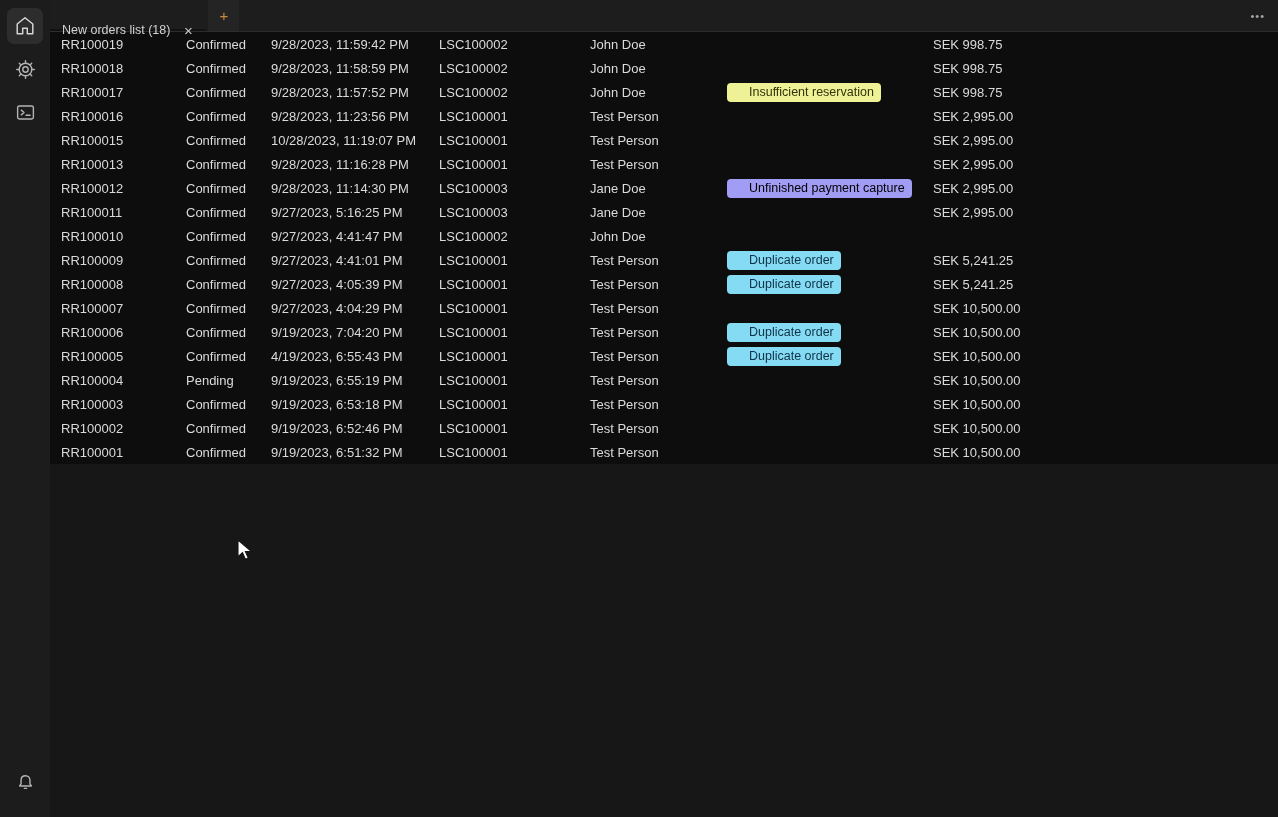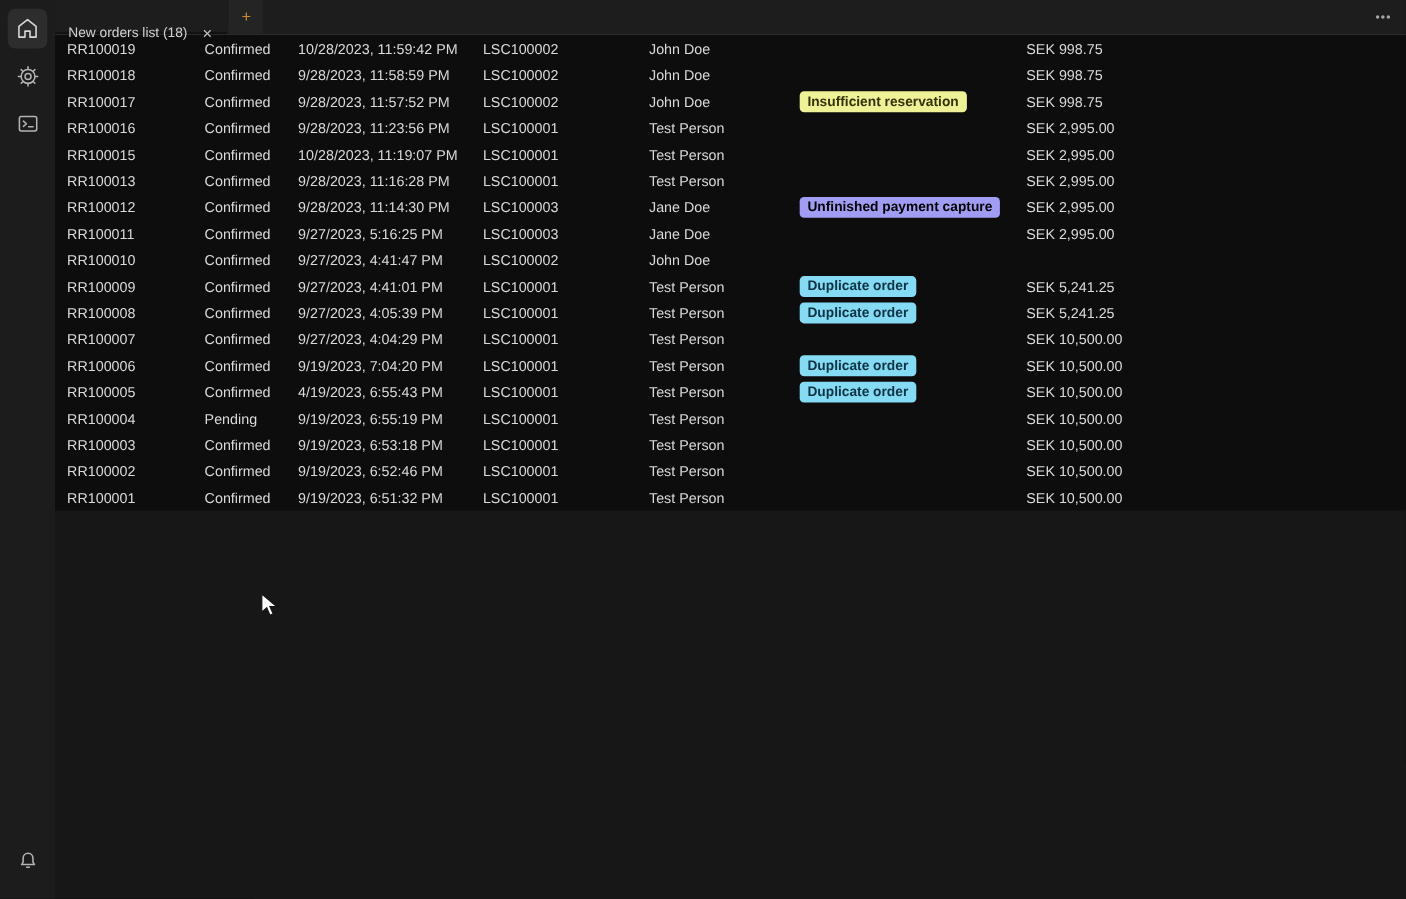--- a/index.html
+++ b/index.html
@@ -68,22 +68,22 @@
   
   .tbody { background:#0d0d0d; }
   .trow {
     height:24px;
     display:grid; grid-template-columns:125px 85px 168px 151px 137px 206px 1fr;
     padding-left:11px; align-items:center;
     color:#dadada; font-size:13px; cursor:pointer;
   }
   .tcell { white-space:nowrap; overflow:hidden; }
   .tag {
-    display:none; padding:1px 7px 2px 7px; border-radius:4px;
-    font-size:12.5px; line-height:16px; justify-self:start; white-space:nowrap;font-weight:bold;
+    display:none; padding:1px 7px 2px 22px; border-radius:4px;
+    font-size:12.5px; line-height:16px; justify-self:start; white-space:nowrap;
   }
 
   
   .cursor { position:absolute; left:236px; top:539px; z-index:20; pointer-events:none; }
 
   svg { display:block; }
 </style>
 </head>
 <body>
 
@@ -137,21 +137,21 @@
     <div class="tab-more">
       <span>•••</span>
     </div>
   </div>
 
 
   <div class="tbody">
       <div class="trow">
     <div class="tcell">RR100019</div>
     <div class="tcell">Confirmed</div>
-    <div class="tcell">10/28/2023, 11:59:42 PM</div>
+    <div class="tcell">9/28/2023, 11:59:42 PM</div>
     <div class="tcell">LSC100002</div>
     <div class="tcell">John Doe</div>
     <div></div>
     <div class="tcell">SEK 998.75</div>
   </div>
       <div class="trow">
     <div class="tcell">RR100018</div>
     <div class="tcell">Confirmed</div>
     <div class="tcell">9/28/2023, 11:58:59 PM</div>
     <div class="tcell">LSC100002</div>

